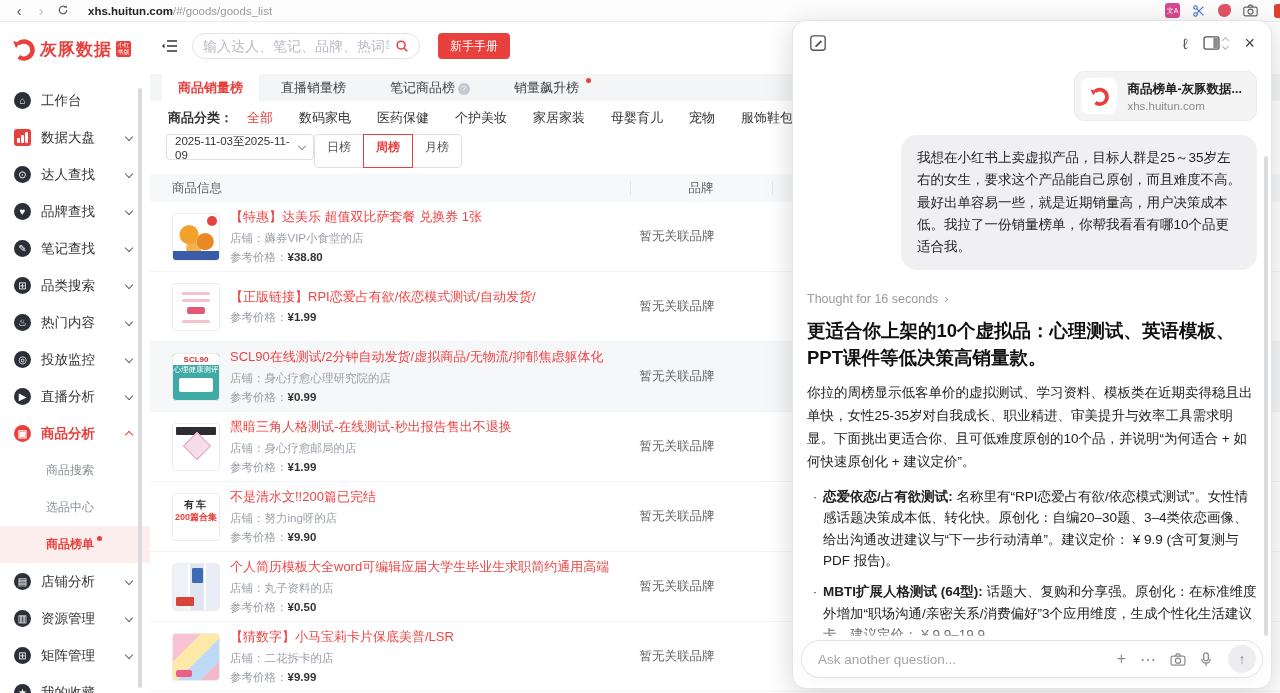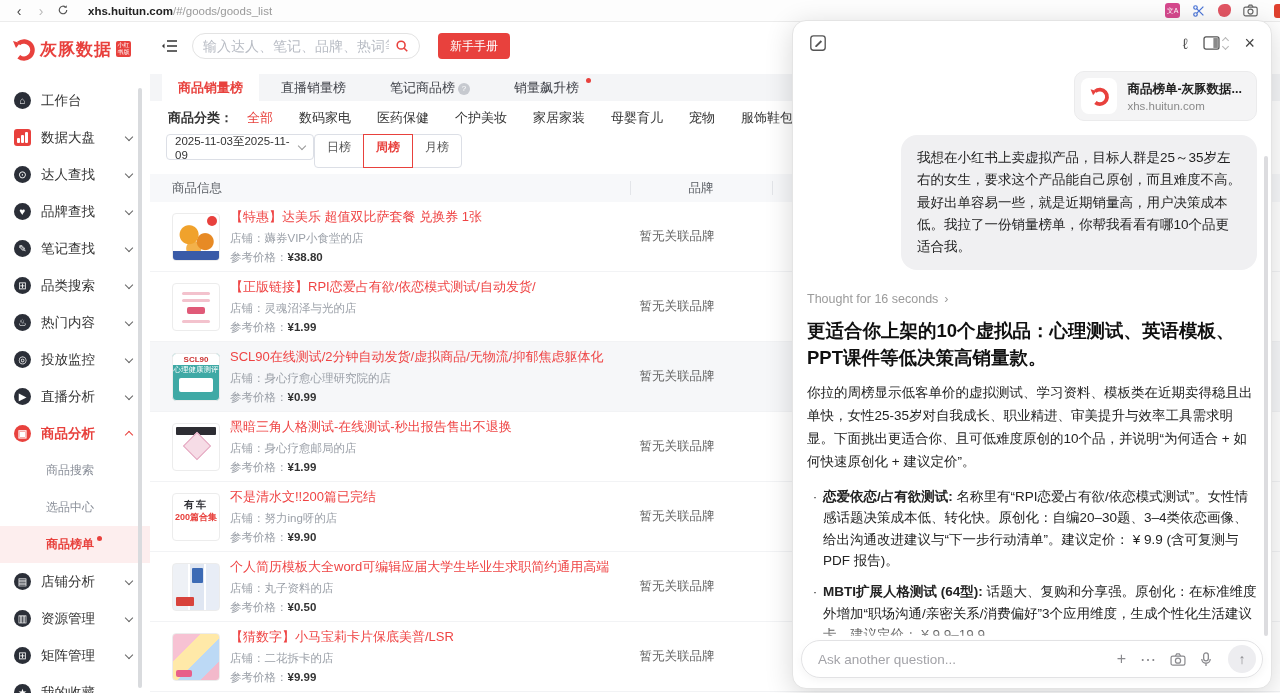--- a/index.html
+++ b/index.html
@@ -337,21 +337,20 @@
 
         <div class="row">
           <span class="thumb th2">
               <i></i>
               <i></i>
               <u></u>
               <i></i>
             </span>
           <span class="r-txt">
             <div class="r-title">【正版链接】RPI恋爱占有欲/依恋模式测试/自动发货/</div>
-            <div class="r-sub"><span>店铺：</span><span>灵魂沼泽与光的店</span></div>
             <div class="r-price"><span>参考价格：</span><b>¥1.99</b></div>
           </span>
           <span class="r-brand">暂无关联品牌</span>
         </div>
 
         <div class="row">
           <span class="thumb th3">
             <span class="t1">SCL90</span>
             <span class="t2">心理健康测评</span>
             <u></u>

